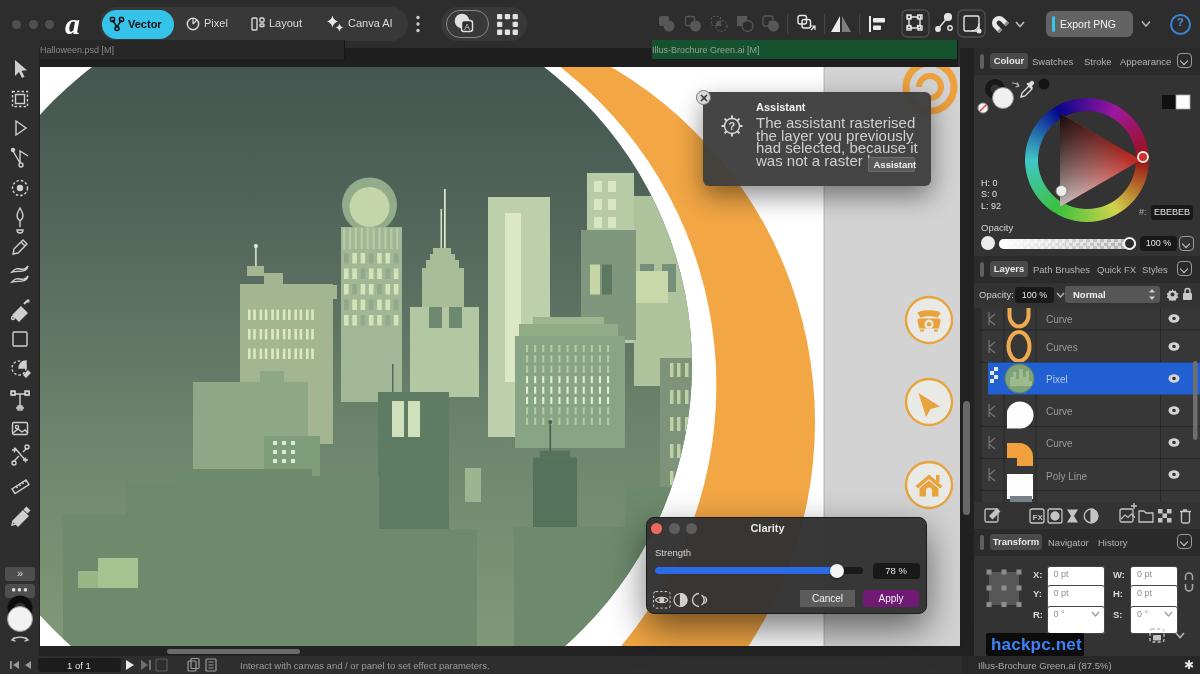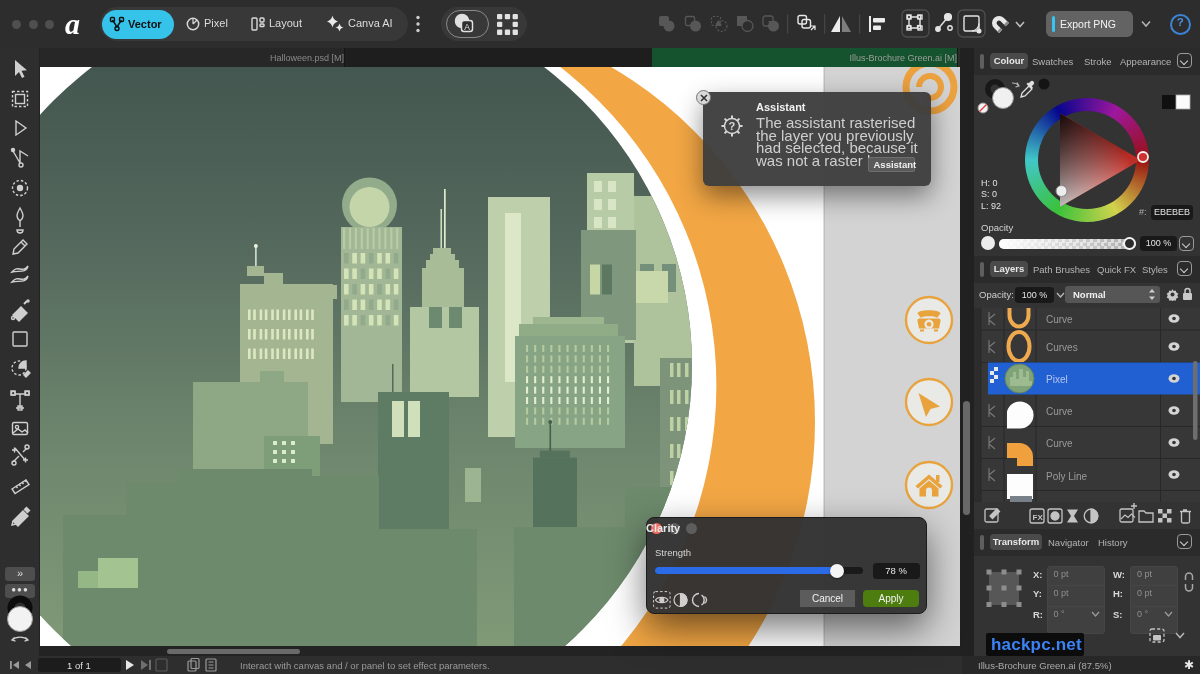--- a/index.html
+++ b/index.html
@@ -11,39 +11,39 @@
 #pcont{left:100px;top:7px;width:308px;height:34px;background:#383838;border-radius:17px}
 #vpill{left:102px;top:9.5px;width:72px;height:29px;background:#36c3ea;border-radius:14.5px}
 #vpill span{position:absolute;left:26px;top:8px;font-size:11px;font-weight:bold;color:#101010}
 .pbtn{top:17px;font-size:11px;color:#dcdcdc}
 #grp2{left:441px;top:7px;width:86px;height:34px;background:#383838;border-radius:17px}
 #exportbtn{left:1046px;top:11px;width:87px;height:26px;background:#636363;border-radius:6px}
 #exportbtn .bar{position:absolute;left:6px;top:5px;width:3px;height:16px;background:#35c5ef;border-radius:1.5px}
 #exportbtn span{position:absolute;left:14px;top:7px;font-size:10.5px;color:#f2f2f2}
 
 #tabbar{left:40px;top:48px;width:918px;height:19px;background:#1e1e1e}
-.tab{top:48px;height:19px;font-size:9px;color:#8a8a8a;text-align:right;line-height:20px;background:#272727;border-right:1px solid #161616;overflow:hidden}
+.tab{top:40px;height:19px;font-size:9px;color:#8a8a8a;text-align:left;line-height:20px;background:#272727;border-right:1px solid #161616;overflow:hidden}
 
 #tools{left:0;top:48px;width:40px;height:608px;background:#2e2e2e;border-right:1px solid #222}
 .tbtn{left:5px;width:30px;height:14px;background:#4e4e4e;border-radius:3px;color:#ddd;text-align:center}
 #hstrip{left:40px;top:646px;width:920px;height:10px;background:#232323}
 #hthumb{left:167px;top:648.5px;width:133px;height:5px;background:#6a6a6a;border-radius:2.5px}
 #gutter{left:960px;top:48px;width:14px;height:608px;background:#212121}
 #vthumb{left:963px;top:401px;width:7px;height:114px;background:#686868;border-radius:3.5px}
 
 #panel{left:974px;top:48px;width:226px;height:608px;background:#333}
 .phead{left:974px;width:226px;height:27px;background:#2b2b2b}
 .dragbar{width:3.5px;height:15px;background:#5f5f5f;border-radius:2px;background-clip:padding-box}
 .ptab-on{background:#4a4a4a;border-radius:4px;color:#e8e8e8;font-size:9.5px;font-weight:bold;line-height:16px;text-align:center}
 .ptab{font-size:9.5px;color:#b4b4b4}
 .vbox{width:15px;height:15px;border:1.5px solid #9a9a9a;border-radius:4px}
 .vbox:after{content:"";position:absolute;left:3.2px;top:3.5px;width:5px;height:5px;border-right:1.8px solid #cfcfcf;border-bottom:1.8px solid #cfcfcf;transform:rotate(45deg)}
 .darkbox{background:#191919;border-radius:3.5px;color:#e4e4e4;font-size:9.5px;text-align:center}
 
-.tfield{background:#404040;border:1px solid #464646;border-radius:3px;height:28px;font-size:9px;color:#8f8f8f}
+.tfield{background:#ffffff;border:1px solid #464646;border-radius:3px;height:28px;font-size:9px;color:#8f8f8f}
 .tlabel{font-size:9.5px;font-weight:bold;color:#d8d8d8}
 
 #statusbar{left:0;top:656px;width:1200px;height:18px;background:#2e2e2e}
 #statusr{left:962px;top:656px;width:238px;height:18px;background:#282828}
 
 #assist{left:703px;top:92px;width:228px;height:94px;background:rgba(61,61,61,.96);border-radius:6px;box-shadow:0 10px 26px rgba(0,0,0,.45)}
 #clarity{left:646px;top:517px;width:281px;height:97px;background:rgba(50,50,50,.97);border-radius:8px;box-shadow:0 14px 36px rgba(0,0,0,.55);border:1px solid #1c1c1c}
 #hackpc{left:986px;top:633px;width:98px;height:23px;background:#0c0c0c;border-radius:2px}
 #hackpc span{position:absolute;left:5px;top:1.5px;font-size:17px;font-weight:bold;color:#3b82f6;letter-spacing:.2px}
 </style></head>
@@ -842,34 +842,34 @@
 </svg>
 <div class="abs" style="left:756px;top:101px;font-size:11px;font-weight:bold;color:#f2f2f2">Assistant</div>
 <div class="abs" style="left:756px;top:117px;font-size:15px;line-height:12.6px;color:#cfcfcf;width:168px">The assistant rasterised the layer you previously had selected, because it was not a raster layer.</div>
 <div class="abs" style="left:868px;top:157px;width:47px;height:15px;background:#5a5a5a;border-radius:2px;border:1px solid #6e6e6e"></div>
 <div class="abs" style="left:873.5px;top:159px;font-size:9.5px;font-weight:bold;color:#f0f0f0">Assistant</div>
 
 <div class="abs" id="clarity"></div>
 <div class="abs" style="left:651px;top:523px;width:11px;height:11px;border-radius:50%;background:#ee6a5f"></div>
 <div class="abs" style="left:669px;top:523px;width:11px;height:11px;border-radius:50%;background:#5d5d5d"></div>
 <div class="abs" style="left:686px;top:523px;width:11px;height:11px;border-radius:50%;background:#5d5d5d"></div>
-<div class="abs" style="left:646px;top:522px;width:243px;font-size:11px;font-weight:bold;color:#e8e8e8">Clarity</div>
+<div class="abs" style="left:646px;top:522px;width:243px;text-align:center;font-size:11px;font-weight:bold;color:#e8e8e8">Clarity</div>
 <div class="abs" style="left:655px;top:547px;font-size:9.5px;color:#d6d6d6">Strength</div>
 <div class="abs" style="left:655px;top:567px;width:208px;height:7px;border-radius:3.5px;background:#1a1a1a"></div>
 <div class="abs" style="left:655px;top:567px;width:182px;height:7px;border-radius:3.5px;background:#2c6be8"></div>
 <div class="abs" style="left:830px;top:563.5px;width:14px;height:14px;border-radius:50%;background:#f5f5f5;box-shadow:0 1px 2px rgba(0,0,0,.5)"></div>
 <div class="abs darkbox" style="left:872.5px;top:562.5px;width:47px;height:16px;line-height:16px;font-size:9.5px">78 %</div>
 <svg class="abs" style="left:653px;top:591px" width="60" height="19" viewBox="0 0 60 19">
 <g fill="none" stroke="#cfcfcf" stroke-width="1.2">
 <rect x=".6" y=".6" width="16.5" height="16.5" rx="2" stroke-dasharray="2.5 2" stroke-width="1"></rect>
 <path d="M2.5 9 c2 -3.5 10.5 -3.5 12.5 0 c-2 3.5 -10.5 3.5 -12.5 0 Z"></path>
         <circle cx="8.8" cy="9" r="2" fill="#cfcfcf"></circle>
 <circle cx="27.5" cy="9" r="6.5"></circle>
         <path d="M27.5 2.5 a6.5 6.5 0 0 1 0 13 Z" fill="#cfcfcf"></path>
 <path d="M46 2.5 a6.5 6.5 0 0 0 0 13 M48.5 4 a6 6 0 0 1 0 10 M51.5 5.5 a4 4 0 0 1 0 7" stroke-width="1.4"></path>
 </g>
 </svg>
 <div class="abs" style="left:800px;top:590px;width:55px;height:17px;background:#5c5c5c;border-radius:0;text-align:center;font-size:10px;color:#f2f2f2;line-height:17px">Cancel</div>
-<div class="abs" style="left:863px;top:590px;width:56px;height:17px;background:#4d7c0f;border-radius:4px;text-align:center;font-size:10px;color:#f2f2f2;line-height:17px">Apply</div>
+<div class="abs" style="left:863px;top:590px;width:56px;height:17px;background:#701a75;border-radius:4px;text-align:center;font-size:10px;color:#f2f2f2;line-height:17px">Apply</div>
 
 <div class="abs" id="hackpc">
       <span>hackpc.net</span>
     </div>
 </div>
 </body></html>

